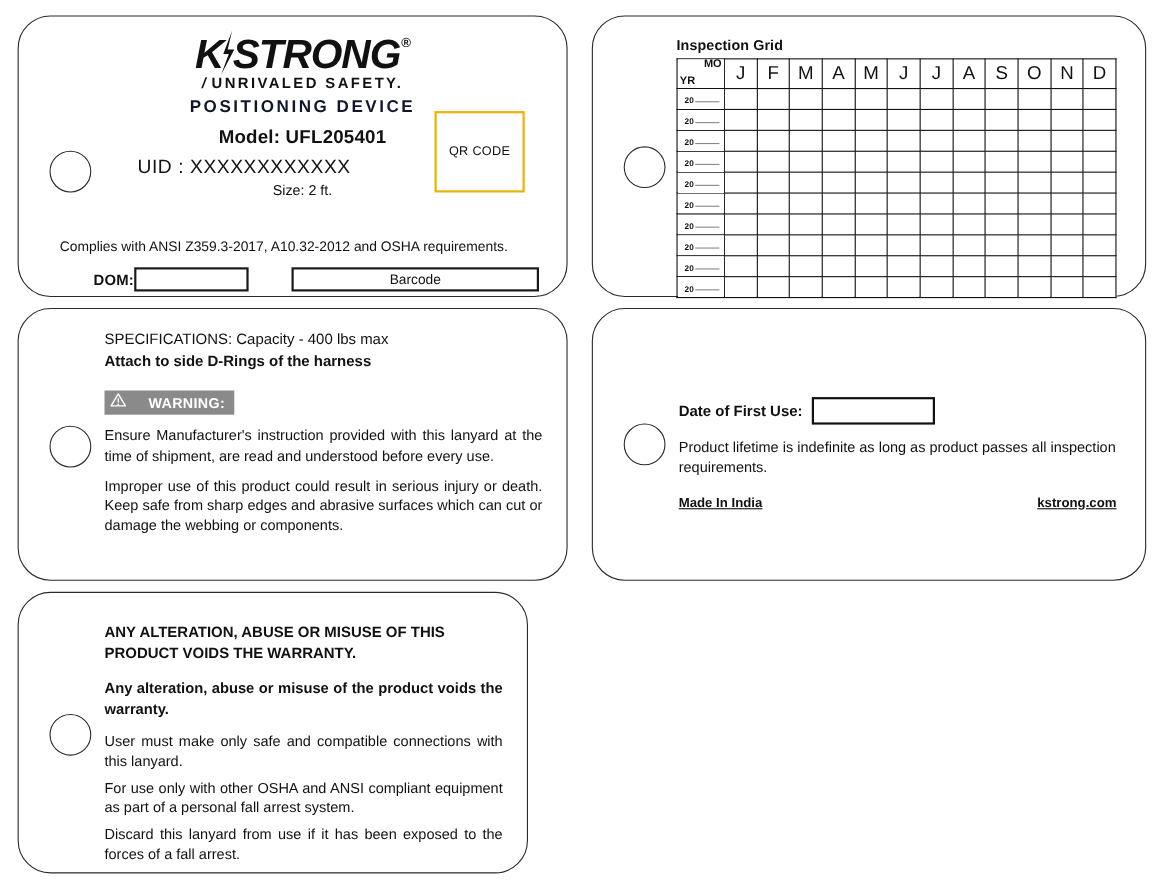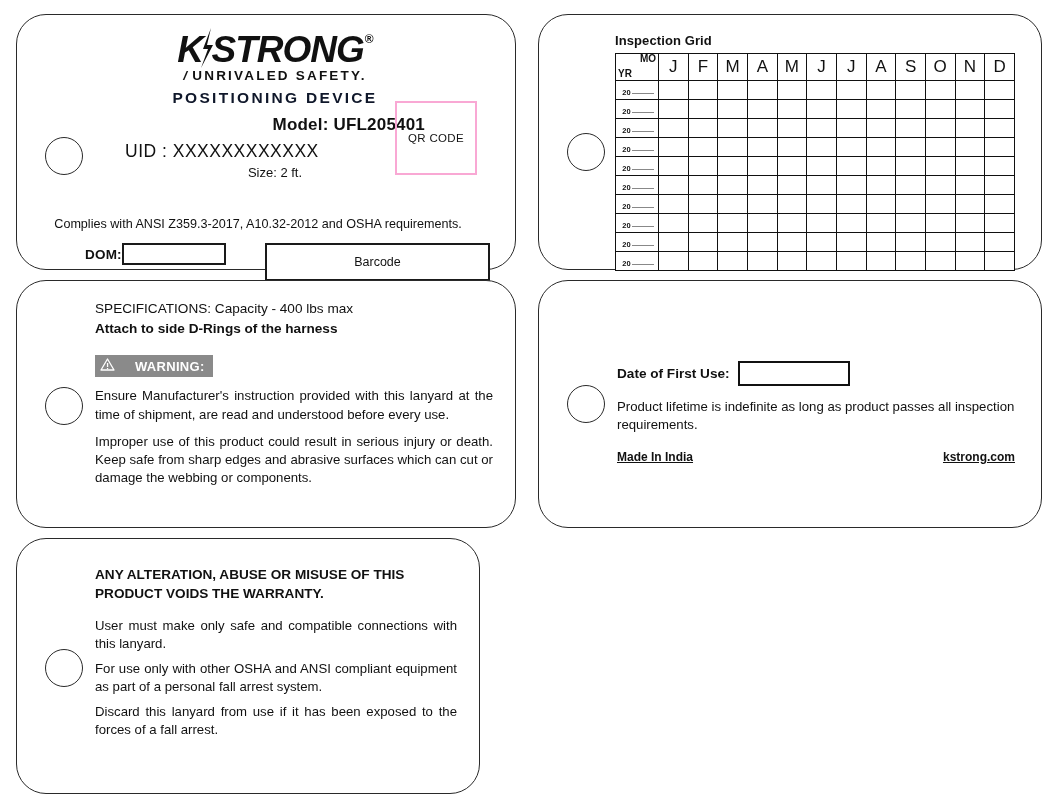--- a/index.html
+++ b/index.html
@@ -109,21 +109,21 @@
   .device-type {
     font-size: 15.5px;
     font-weight: bold;
     letter-spacing: 2.3px;
     color: #0f172a;
     margin-top: 6px;
   }
   .model-line {
     font-size: 17px;
     font-weight: bold;
-    text-align: right;
+    text-align: center;
     margin-top: 8px;
     letter-spacing: 0.2px;
   }
   .uid-line {
     font-size: 17.5px;
     text-align: left;
     margin-top: 6px;
     letter-spacing: 0.5px;
   }
   .size-line {
@@ -138,21 +138,21 @@
     top: 188px;
     font-size: 12.6px;
     text-align: center;
   }
   .qr-box {
     position: absolute;
     right: 22px;
     top: 72px;
     width: 82px;
     height: 74px;
-    border: 2px solid #f9a8d4;
+    border: 2px solid #eab308;
     display: flex;
     align-items: center;
     justify-content: center;
     font-size: 11.5px;
     letter-spacing: 0.3px;
     box-sizing: border-box;
   }
   .dom-row {
     position: absolute;
     left: 8px;
@@ -170,21 +170,21 @@
     height: 22px;
     border: 2px solid #1a1a1a;
     box-sizing: border-box;
     background: #fff;
   }
   .barcode-box {
     position: absolute;
     left: 188px;
     top: 214px;
     width: 225px;
-    height: 38px;
+    height: 22px;
     border: 2px solid #1a1a1a;
     box-sizing: border-box;
     display: flex;
     align-items: center;
     justify-content: center;
     font-size: 12.5px;
     background: #fff;
   }
 
   
@@ -613,17 +613,18 @@
       <span>Made In India</span>
       <span>kstrong.com</span>
     </div>
   </div>
 </div>
 
 <div class="tag" id="tag-warranty">
   <div class="hole"></div>
   <div class="war-body">
     <div class="war-head">ANY ALTERATION, ABUSE OR MISUSE OF THIS PRODUCT VOIDS THE WARRANTY.</div>
+    <div class="war-sub">Any alteration, abuse or misuse of the product voids the warranty.</div>
     <div class="war-p">User must make only safe and compatible connections with this lanyard.</div>
     <div class="war-p">For use only with other OSHA and ANSI compliant equipment as part of a personal fall arrest system.</div>
     <div class="war-p">Discard this lanyard from use if it has been exposed to the forces of a fall arrest.</div>
   </div>
 </div>
 
 </body></html>

